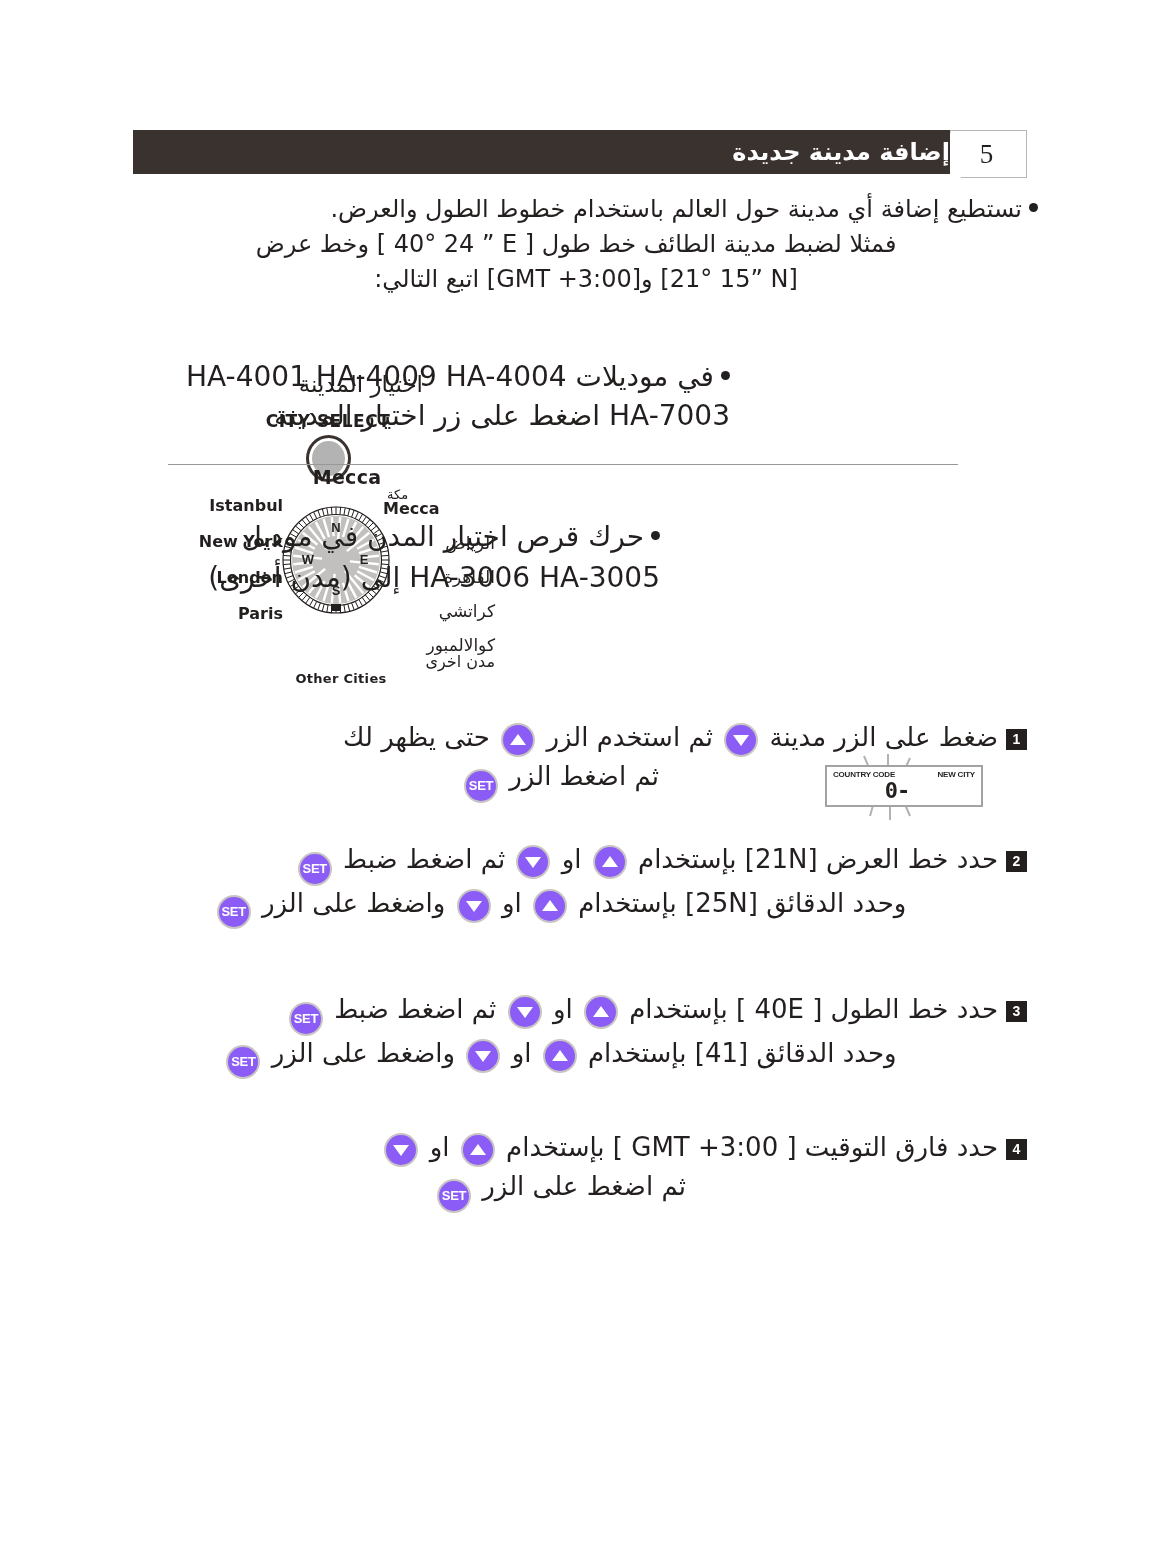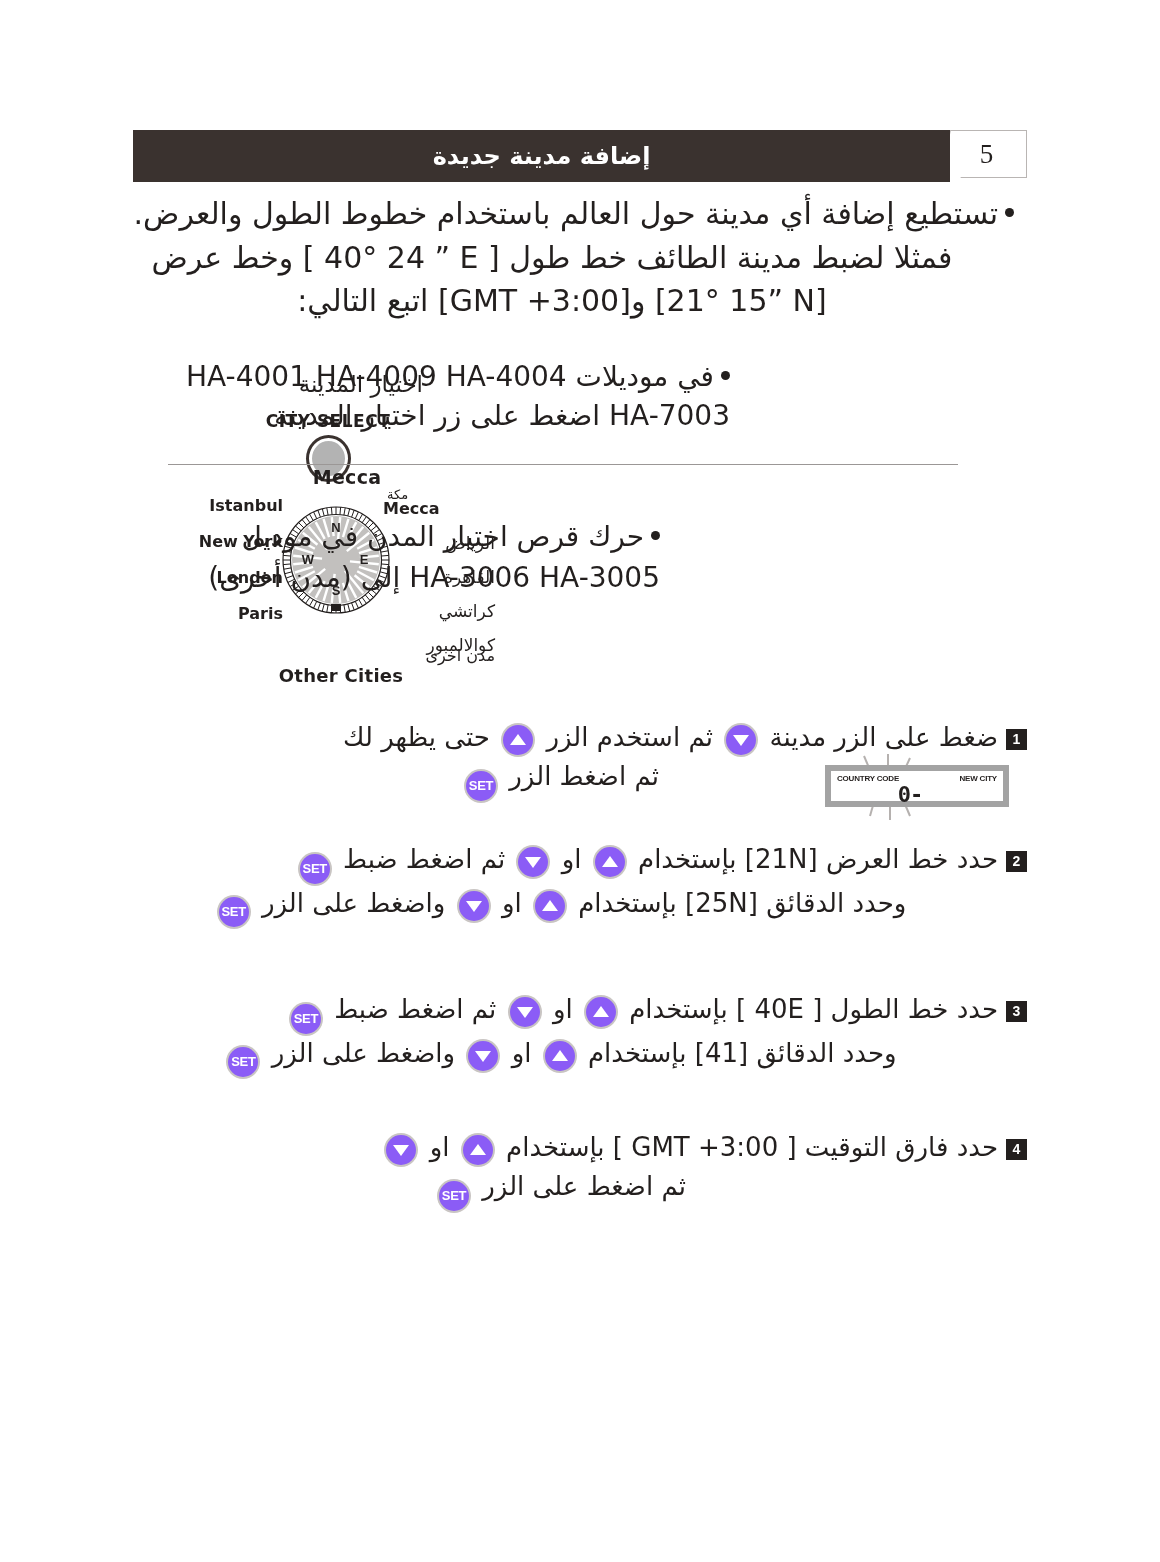--- a/index.html
+++ b/index.html
@@ -49,47 +49,46 @@
     font-size: 27px;
     color: #231f1e;
     line-height: 1;
     padding-right: 4px;
   }
   .header-bar {
     position: absolute;
     left: 0px;
     top: 0px;
     width: 817px;
-    height: 52px;
+    height: 44px;
     background: #3a322f;
     display: flex;
     align-items: center;
-    justify-content: center;
   }
   .header-bar span {
     color: #ffffff;
     font-size: 24px;
     font-weight: bold;
     letter-spacing: 0px;
   }
 
   
   .ar {
     font-family: "DejaVu Sans", "Liberation Sans", sans-serif;
     color: #231f1e;
     direction: rtl;
     text-align: right;
   }
 
   .intro {
     position: absolute;
-    right: 146px;
+    right: 122px;
     top: 192px;
     width: 894px;
-    font-size: 30px;
+    font-size: 24px;
     line-height: 1.45;
     text-align: right;
   }
   .intro .ln { display: block; white-space: nowrap; }
   .intro .ln2 { text-align: center; padding-right: 30px; }
   .intro .ln3 { text-align: center; padding-right: 10px; }
   .ltr { direction: ltr; unicode-bidi: embed; display: inline-block; }
 
   .bullet-dot {
     display: inline-block;
@@ -172,21 +171,21 @@
   }
   .compass-foot {
     position: absolute;
     left: 0; bottom: 0;
     width: 320px;
     text-align: center;
     padding-left: 12px;
     box-sizing: border-box;
   }
   .compass-foot .f-ar { display: block; font-size: 16px; line-height: 1.1; }
-  .compass-foot .f-en { display: block; font-size: 18px; font-weight: bold; direction: ltr; letter-spacing: 0.3px; text-align: center; }
+  .compass-foot .f-en { display: block; font-size: 13px; font-weight: bold; direction: ltr; letter-spacing: 0.3px; text-align: center; }
 
   .compass-svg { position: absolute; left: 106px; top: 38px; }
 
   .cities-left {
     position: absolute;
     left: 0px; top: 32px;
     width: 108px;
     text-align: right;
     direction: ltr;
   }
@@ -288,23 +287,23 @@
     border-top: 11px solid #ffffff;
   }
 
   .num-token { direction: ltr; unicode-bidi: embed; display: inline-block; }
 
   
   .lcd {
     position: absolute;
     left: 825px;
     top: 765px;
-    width: 184px;
+    width: 158px;
     height: 42px;
-    border: 6px solid #a3a3a3;
+    border: 2px solid #a3a3a3;
     background: #ffffff;
     box-sizing: border-box;
     direction: ltr;
     z-index: 3;
   }
   .lcd-top {
     position: absolute;
     left: 0; top: 3px;
     width: 100%;
     display: flex;

